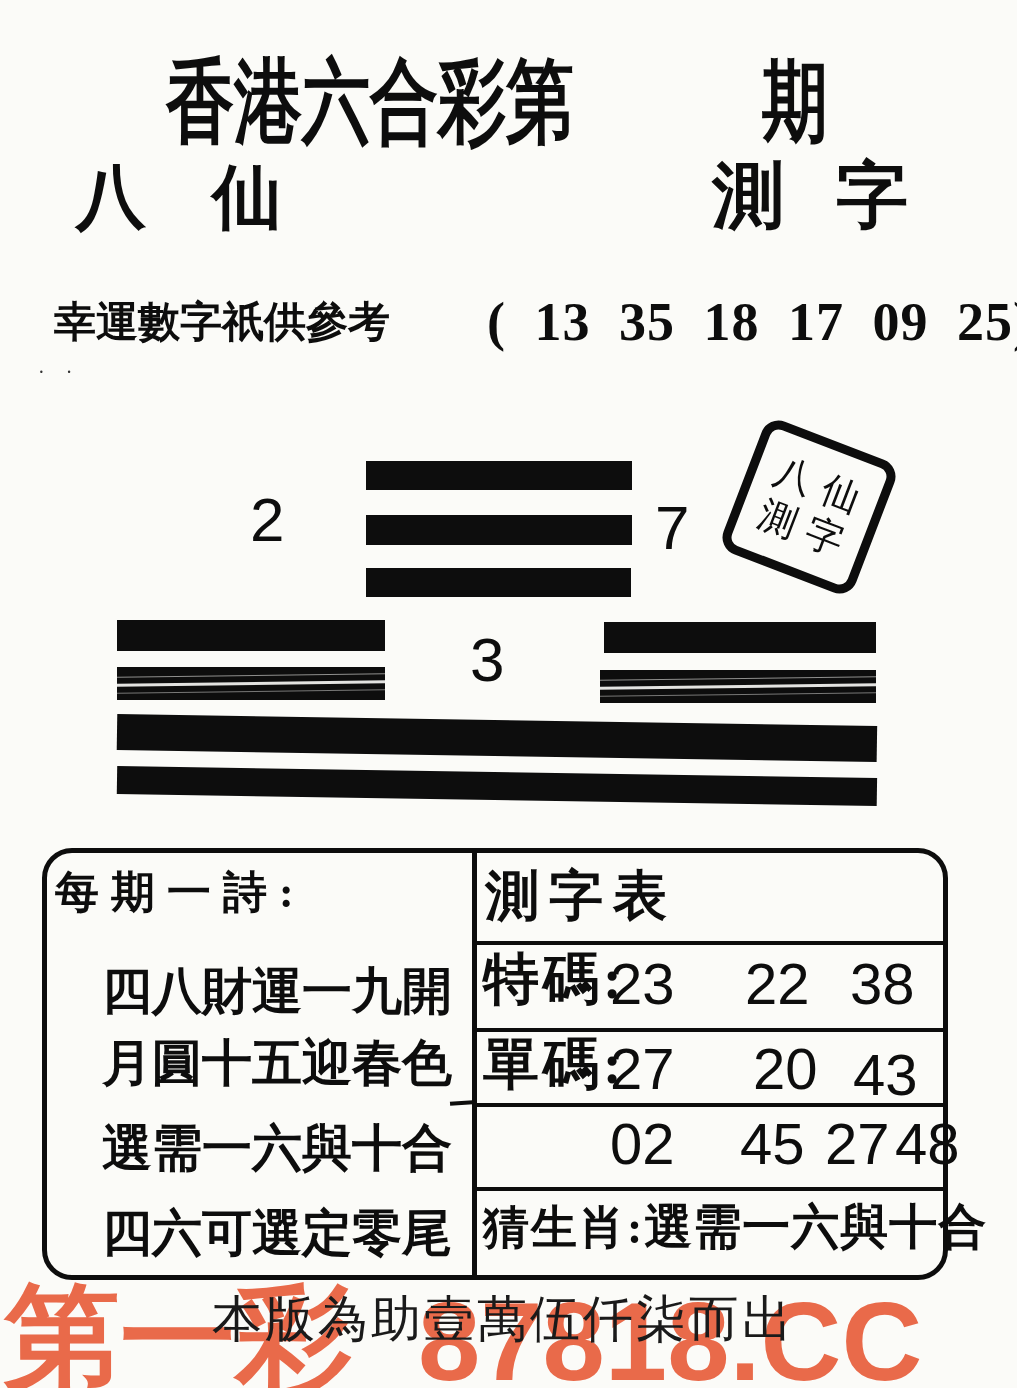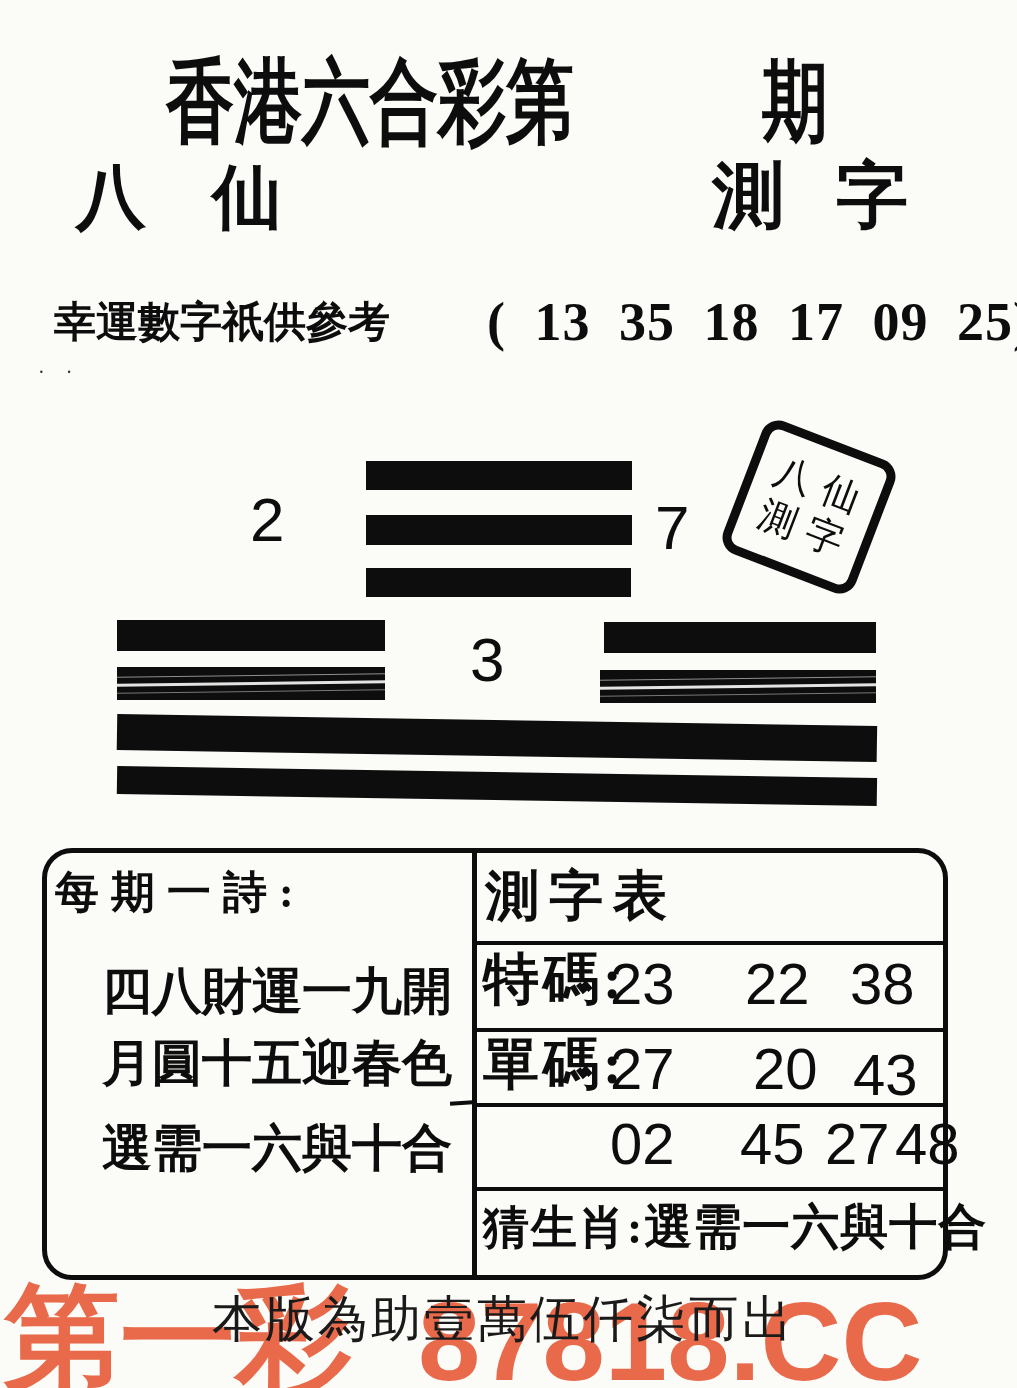--- a/index.html
+++ b/index.html
@@ -144,20 +144,21 @@
     <div class="hdiv hdiv-1"></div>
     <div class="hdiv hdiv-2"></div>
     <div class="hdiv hdiv-3"></div>
     <div class="hdiv hdiv-4"></div>
     <div class="hdiv-stub"></div>
 
     <div class="abs cjk poem-title">每期一詩:</div>
     <div class="abs cjk poem-line poem-1">四八財運一九開</div>
     <div class="abs cjk poem-line poem-2">月圓十五迎春色</div>
     <div class="abs cjk poem-line poem-3">選需一六與十合</div>
+    <div class="abs cjk poem-line poem-4">四六可選定零尾</div>
 
     <div class="abs cjk tbl-header">測字表</div>
 
     <div class="abs cjk row-label lbl-special">特碼:</div>
     <span class="cellnum sp-1">23</span>
     <span class="cellnum sp-2">22</span>
     <span class="cellnum sp-3">38</span>
 
     <div class="abs cjk row-label lbl-single">單碼:</div>
     <span class="cellnum sg-1">27</span>

